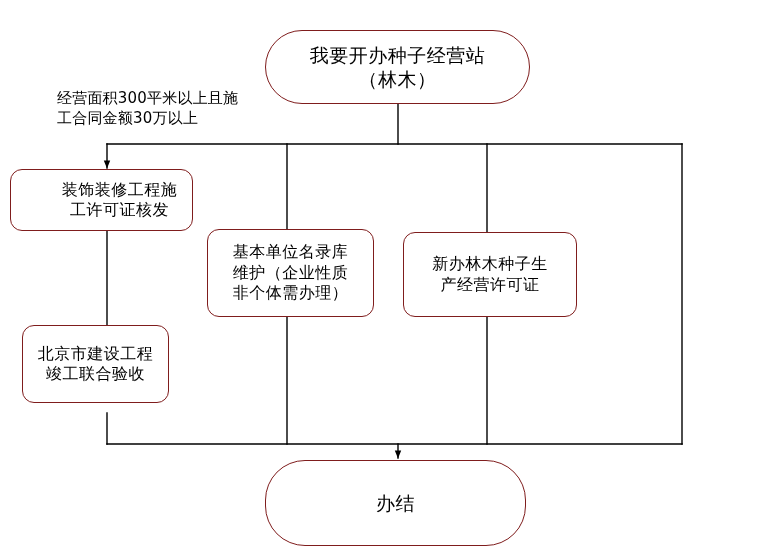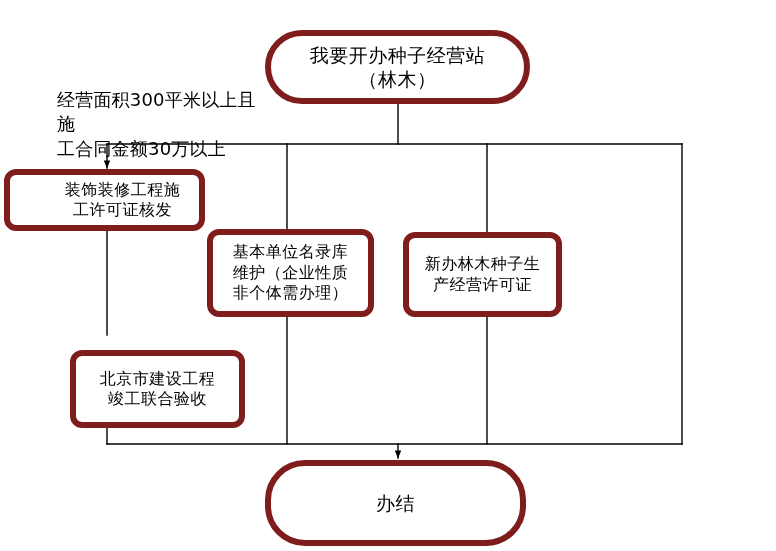--- a/index.html
+++ b/index.html
@@ -22,21 +22,21 @@
     position: absolute;
     left: 0;
     top: 0;
     width: 776px;
     height: 551px;
     pointer-events: none;
   }
   .node {
     position: absolute;
     box-sizing: border-box;
-    border: 6px solid #7f1d1d;
+    border: 1px solid #7f1d1d;
     background: #ffffff;
     color: #000000;
     display: flex;
     align-items: center;
     justify-content: center;
     text-align: center;
     line-height: 1.28;
     white-space: pre-line;
     letter-spacing: 0.5px;
   }
@@ -44,21 +44,21 @@
     border-radius: 40px;
     font-size: 19px;
   }
   .node.process {
     border-radius: 12px;
     font-size: 16px;
   }
   .note {
     position: absolute;
     color: #000000;
-    font-size: 18px;
+    font-size: 15px;
     line-height: 1.35;
     white-space: pre-line;
     text-align: left;
     letter-spacing: 0.2px;
   }
 </style>
 </head>
 <body>
 
 <div id="canvas">
@@ -93,29 +93,29 @@
       <path d="M398,444 L398,458" marker-end="url(#arrowhead)"></path>
     </g>
   </svg>
 
   <div class="note" style="left:57px; top:88px; width:210px;">经营面积300平米以上且施
 工合同金额30万以上</div>
 
   <div class="node terminal" style="left:265px; top:30px; width:265px; height:74px;">我要开办种子经营站
 （林木）</div>
 
-  <div class="node process" style="left:4px; top:169px; width:201px; height:62px;padding-left:36px;">装饰装修工程施
+  <div class="node process" style="left:10px; top:169px; width:183px; height:62px;padding-left:36px;">装饰装修工程施
 工许可证核发</div>
 
-  <div class="node process" style="left:22px; top:350px; width:175px; height:78px;margin-left:48px;">北京市建设工程
+  <div class="node process" style="left:22px; top:325px; width:147px; height:78px;">北京市建设工程
 竣工联合验收</div>
 
   <div class="node process" style="left:207px; top:229px; width:167px; height:88px;">基本单位名录库
 维护（企业性质
 非个体需办理）</div>
 
-  <div class="node process" style="left:403px; top:232px; width:159px; height:85px;">新办林木种子生
+  <div class="node process" style="left:403px; top:232px; width:174px; height:85px;">新办林木种子生
 产经营许可证</div>
 
 
   <div class="node terminal" style="left:265px; top:460px; width:261px; height:86px;">办结</div>
 
 </div>
 
 </body></html>

